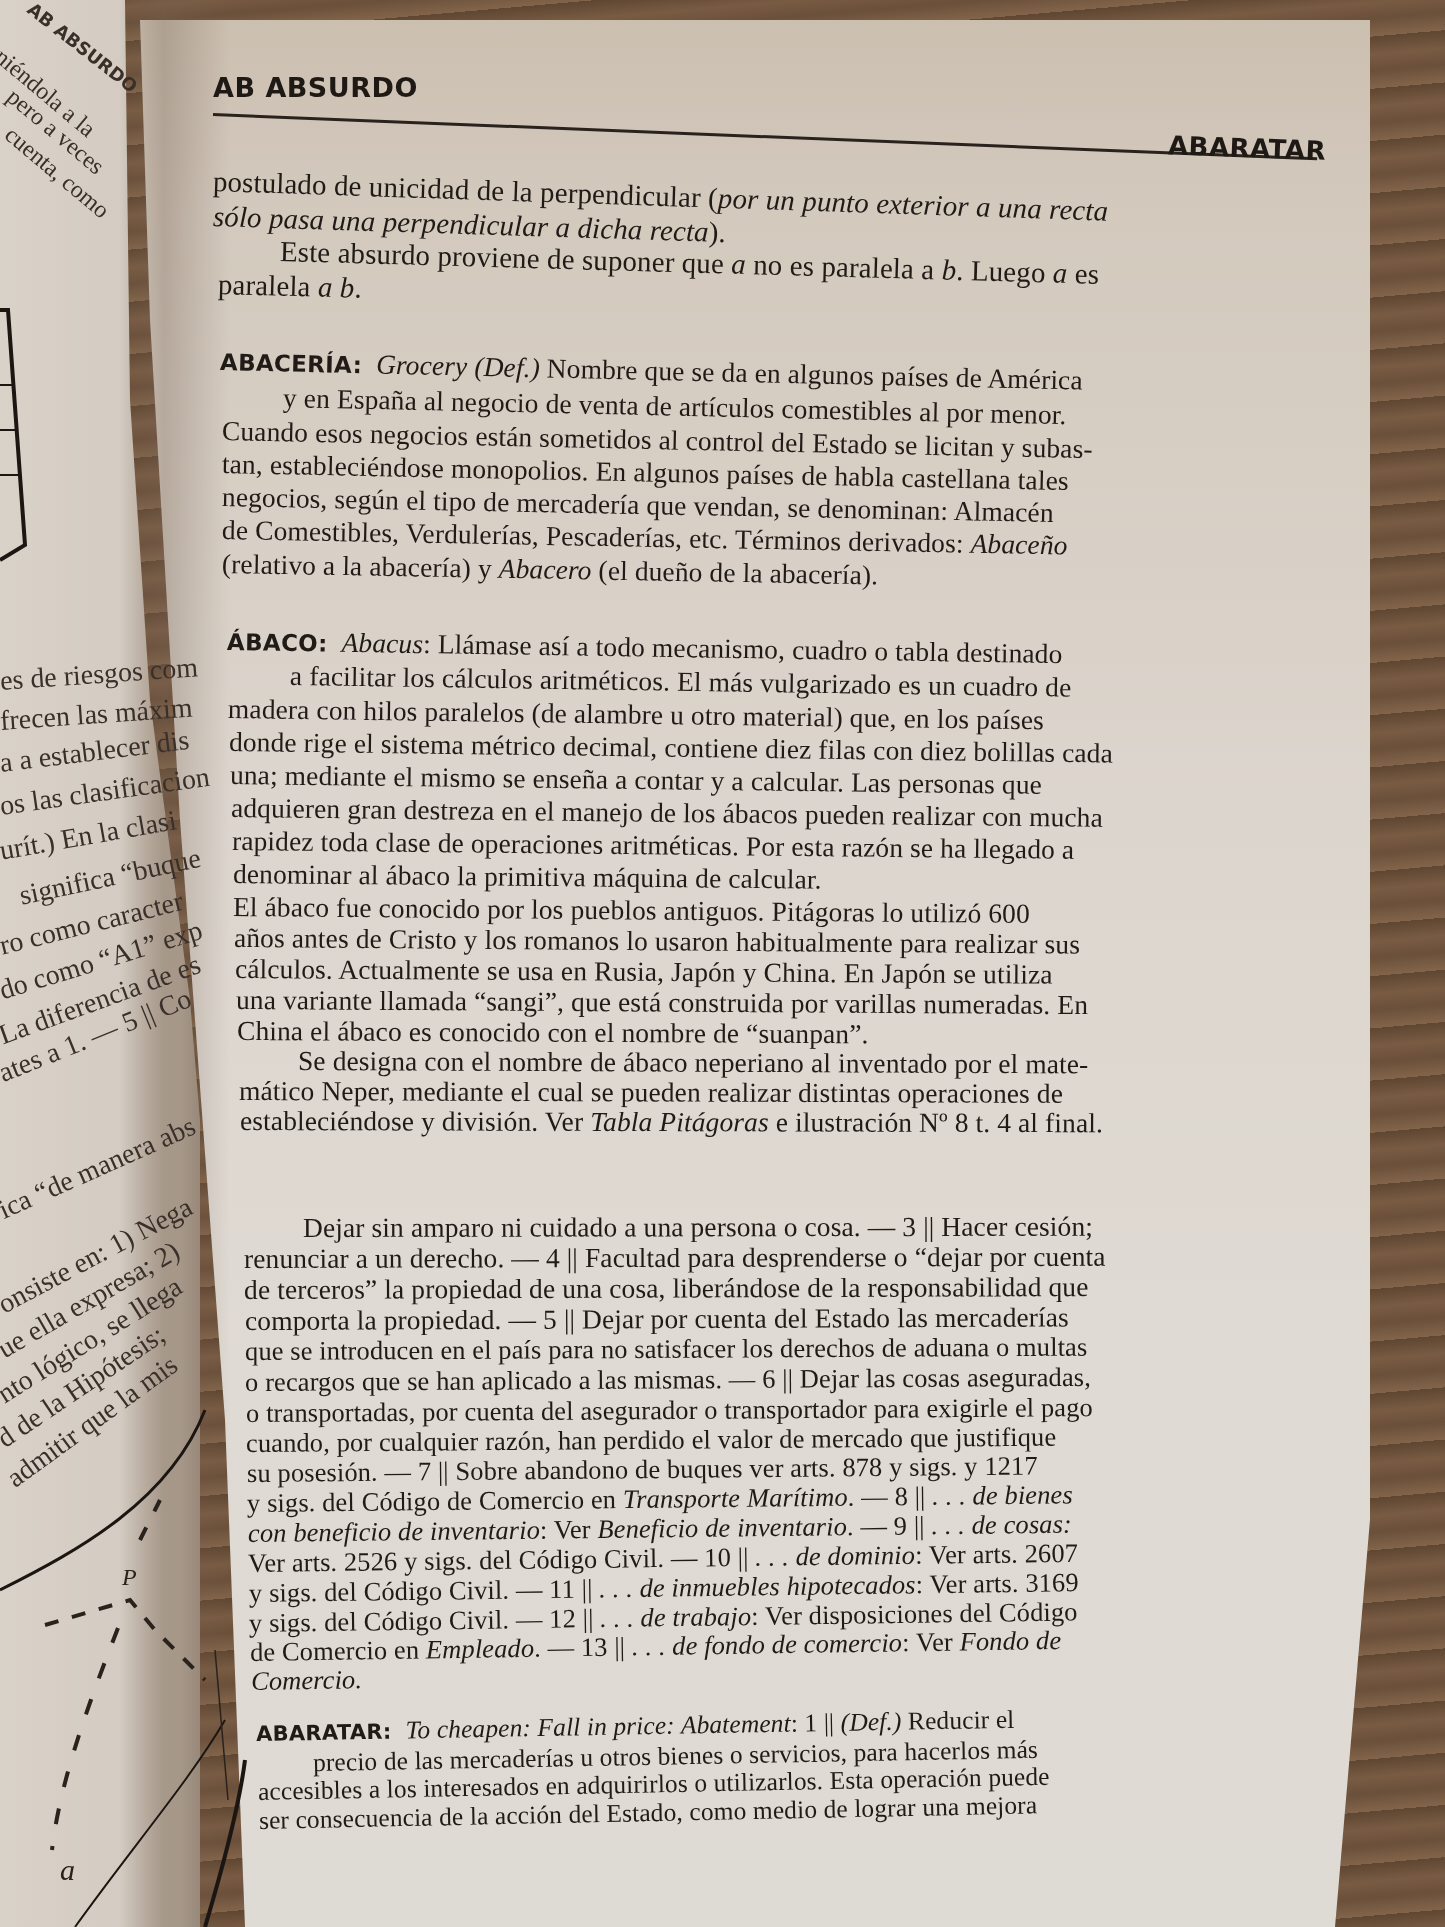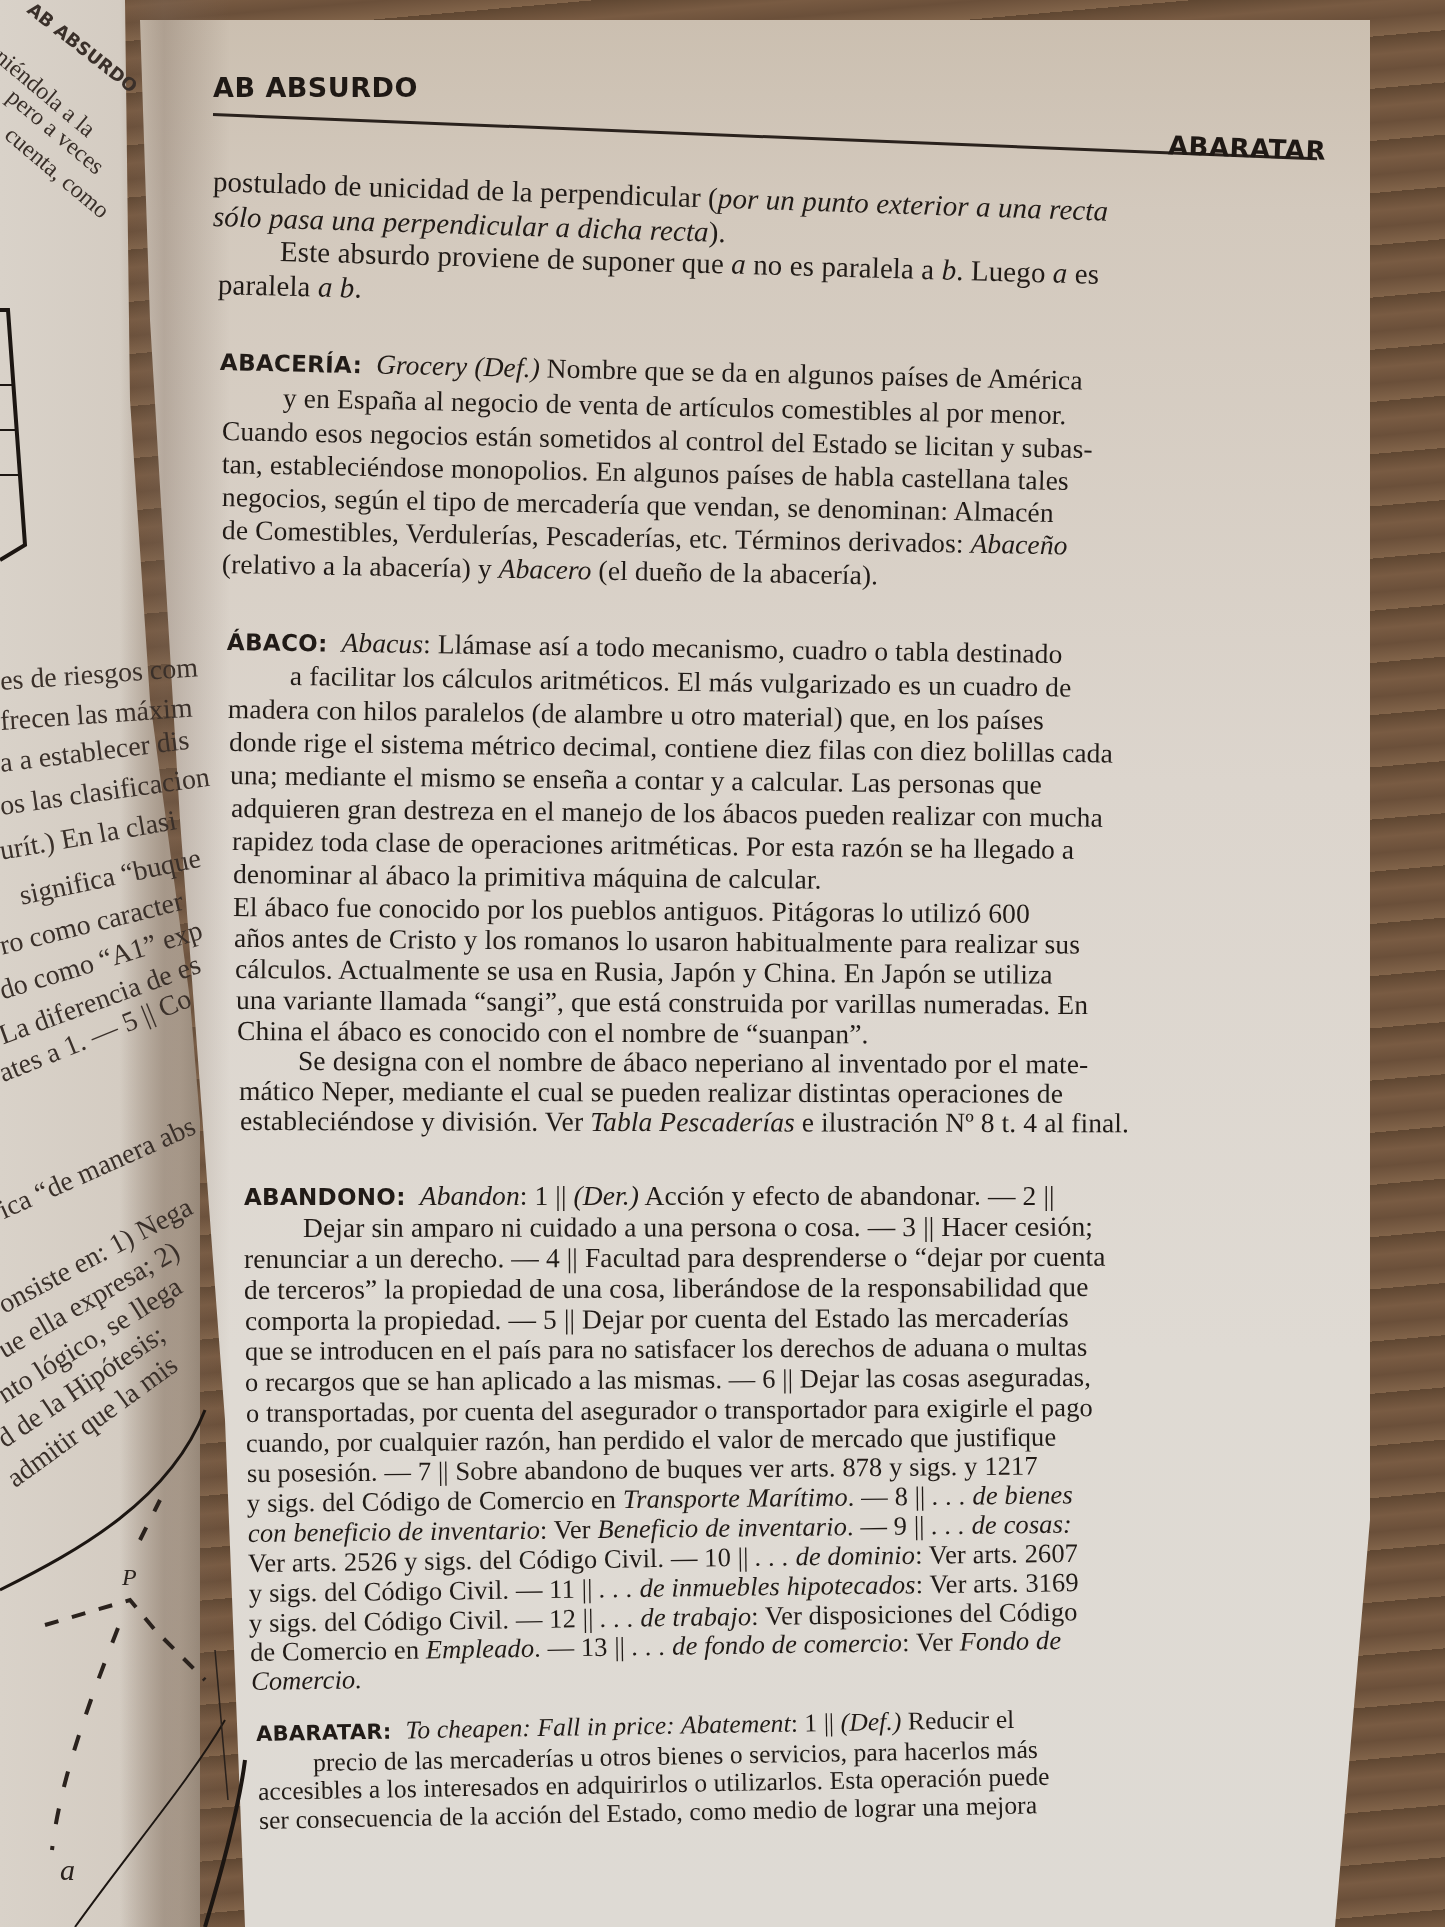--- a/index.html
+++ b/index.html
@@ -208,26 +208,23 @@
   <div class="line" style="left:232px;top:825px;transform:rotate(0.6deg);">rapidez toda clase de operaciones aritméticas. Por esta razón se ha llegado a</div>
   <div class="line" style="left:233px;top:858px;transform:rotate(0.55deg);">denominar al ábaco la primitiva máquina de calcular.</div>
   <div class="line" style="left:233px;top:891px;transform:rotate(0.5deg);">El ábaco fue conocido por los pueblos antiguos. Pitágoras lo utilizó 600</div>
   <div class="line" style="left:234px;top:922px;transform:rotate(0.45deg);">años antes de Cristo y los romanos lo usaron habitualmente para realizar sus</div>
   <div class="line" style="left:235px;top:953px;transform:rotate(0.4deg);">cálculos. Actualmente se usa en Rusia, Japón y China. En Japón se utiliza</div>
   <div class="line" style="left:236px;top:984px;transform:rotate(0.35deg);">una variante llamada “sangi”, que está construida por varillas numeradas. En</div>
   <div class="line" style="left:237px;top:1015px;transform:rotate(0.3deg);">China el ábaco es conocido con el nombre de “suanpan”.</div>
   <div class="line" style="left:298px;top:1045px;transform:rotate(0.25deg);">Se designa con el nombre de ábaco neperiano al inventado por el mate-</div>
   <div class="line" style="left:239px;top:1075px;transform:rotate(0.2deg);">mático Neper, mediante el cual se pueden realizar distintas operaciones de</div>
   <div class="line" style="left:240px;top:1105px;transform:rotate(0.15deg);">
-    <span>estableciéndose y división. Ver </span><span class="ital">Tabla Pescaderías</span><span> e ilustración Nº 8 t. 4 al final.</span>
-  </div>
-
-  <div class="line" style="left:244px;top:1180px;transform:rotate(0deg);">
-    <span class="entry-term">ABANDONO:</span><span class="ital">Abandon</span><span>: 1 || </span><span class="ital">(Der.)</span><span> Acción y efecto de abandonar. — 2 ||</span>
-  </div>
+    <span>estableciéndose y división. Ver </span><span class="ital">Tabla Pitágoras</span><span> e ilustración Nº 8 t. 4 al final.</span>
+  </div>
+
   <div class="line" style="left:303px;top:1212px;transform:rotate(-0.1deg);">Dejar sin amparo ni cuidado a una persona o cosa. — 3 || Hacer cesión;</div>
   <div class="line" style="left:244px;top:1243px;transform:rotate(-0.15deg);">renunciar a un derecho. — 4 || Facultad para desprenderse o “dejar por cuenta</div>
   <div class="line" style="left:244px;top:1274px;transform:rotate(-0.2deg);">de terceros” la propiedad de una cosa, liberándose de la responsabilidad que</div>
   <div class="line" style="left:245px;top:1305px;transform:rotate(-0.25deg);">comporta la propiedad. — 5 || Dejar por cuenta del Estado las mercaderías</div>
   <div class="line" style="left:245px;top:1336px;transform:rotate(-0.3deg);font-size:26.5px;">que se introducen en el país para no satisfacer los derechos de aduana o multas</div>
   <div class="line" style="left:245px;top:1367px;transform:rotate(-0.35deg);font-size:26.5px;">o recargos que se han aplicado a las mismas. — 6 || Dejar las cosas aseguradas,</div>
   <div class="line" style="left:246px;top:1398px;transform:rotate(-0.4deg);font-size:26.5px;">o transportadas, por cuenta del asegurador o transportador para exigirle el pago</div>
   <div class="line" style="left:246px;top:1428px;transform:rotate(-0.45deg);font-size:26.5px;">cuando, por cualquier razón, han perdido el valor de mercado que justifique</div>
   <div class="line" style="left:247px;top:1458px;transform:rotate(-0.55deg);font-size:26.5px;">su posesión. — 7 || Sobre abandono de buques ver arts. 878 y sigs. y 1217</div>
   <div class="line" style="left:247px;top:1488px;transform:rotate(-0.6deg);font-size:26.5px;">

